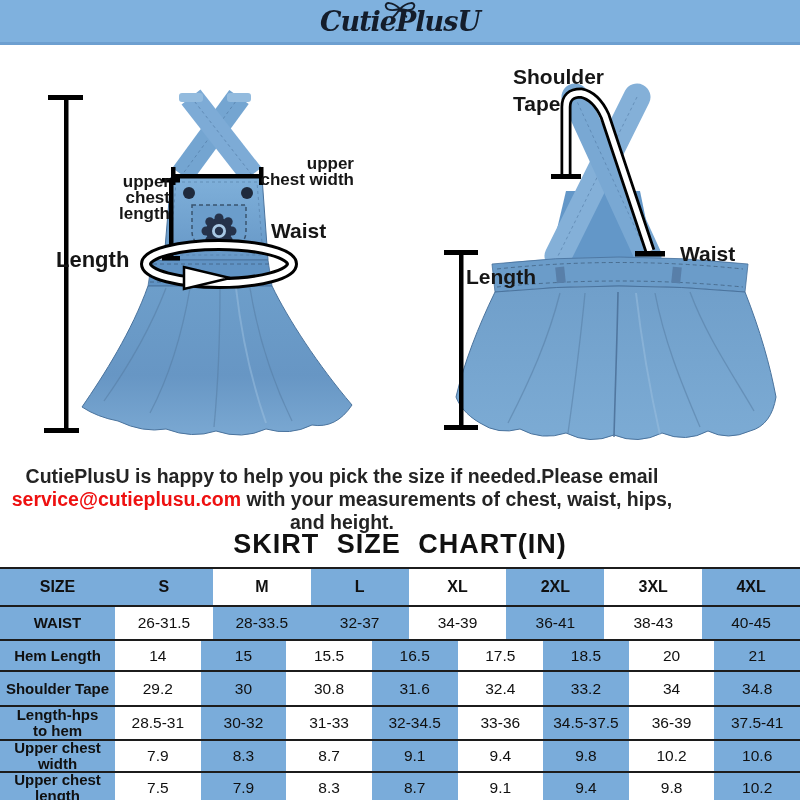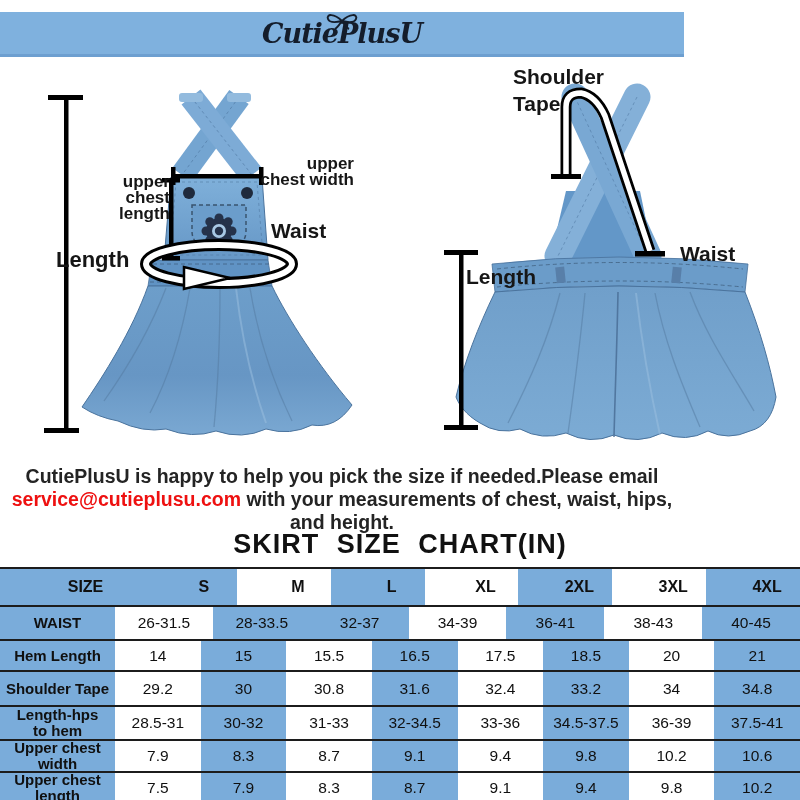--- a/index.html
+++ b/index.html
@@ -1,21 +1,21 @@
 <!DOCTYPE html>
 <html><head>
 <meta charset="utf-8">
 <style>
   html,body{margin:0;padding:0;background:#fff;}
   .canvas{position:relative;width:800px;height:800px;overflow:hidden;background:#fff;
           font-family:"Liberation Sans",sans-serif;color:#1a1a1a;}
 
   
-  .banner{position:absolute;left:0;top:0;width:684px;height:42px;background:#7fb1de;
-          border-bottom:3px solid #6d9fd0;text-align:center;margin-top:12px;}
+  .banner{position:absolute;left:0;top:0;width:800px;height:42px;background:#7fb1de;
+          border-bottom:3px solid #6d9fd0;text-align:center;}
   .logo{display:inline-block;margin-top:6px;font-family:"DejaVu Serif",serif;
         font-style:italic;font-weight:bold;font-size:27px;letter-spacing:-1px;color:#141d2b;}
   .bow{position:absolute;left:50%;margin-left:-22px;top:0px;}
 
   
   .illus{position:absolute;left:0;top:45px;width:800px;height:415px;}
   .lbl{position:absolute;font-weight:700;color:#161616;white-space:pre-line;}
   .lbl.big{font-size:21px;}
   .lbl.small{font-size:17px;line-height:16px;text-align:right;}
   #lbl-front-length{left:56px;top:247px;font-size:22px;}
@@ -42,21 +42,21 @@
   .trow:nth-child(2){height:34px;}
   .trow:nth-child(3){height:31px;}
   .trow:nth-child(4){height:35px;}
   .trow:nth-child(5){height:34px;}
   .trow:nth-child(6){height:32px;}
   .trow:nth-child(7){height:31px;}
   .tcell{flex:1 1 0;display:flex;align-items:center;justify-content:center;
          font-size:15.5px;color:#101010;text-align:center;white-space:pre-line;line-height:16px;}
   .tcell.first{flex:0 0 115px;font-weight:700;font-size:15px;}
   .tcell.blue{background:#7aacda;}
-  .thead .tcell{font-weight:700;font-size:16px;padding-left:28px;}
+  .thead .tcell{font-weight:700;font-size:16px;}
 </style>
 </head>
 <body>
 
 <div class="canvas">
 
   <div class="banner">
     <span class="bow">
       <svg width="44" height="18" viewBox="0 0 44 18">
         <path d="M22,9 C14,1 6,2 8,7 C10,12 18,10 22,9 C26,10 34,12 36,7 C38,2 30,1 22,9 Z

